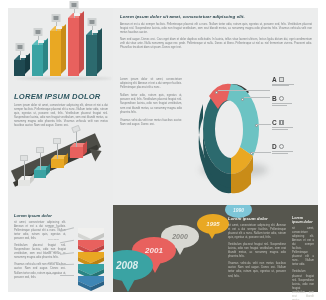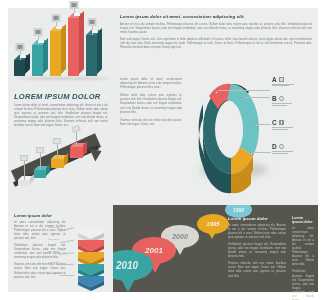--- a/index.html
+++ b/index.html
@@ -371,21 +371,21 @@
       <span>2000</span>
     </div>
     <div class="bub-tail" style="left:62px; top:41px; border-left:5px solid transparent; border-right:5px solid transparent; border-top:9px solid #d8d8d2;"></div>
 
     <div class="bub" style="left:19px; top:32px; width:44px; height:27px; background:#e8615e; font-size:8px;">
       <span>2001</span>
     </div>
     <div class="bub-tail" style="left:36px; top:57px; border-left:6px solid transparent; border-right:6px solid transparent; border-top:11px solid #e8615e;"></div>
 
     <div class="bub" style="left:-12px; top:45px; width:52px; height:31px; background:#3aa3a3; font-size:10px;">
-      <span>2010</span>
+      <span>2008</span>
     </div>
     <div class="bub-tail" style="left:8px; top:74px; border-left:7px solid transparent; border-right:7px solid transparent; border-top:13px solid #3aa3a3;"></div>
   </div>
 
   <div class="col-dark">
     <div class="h-dark">Lorem ipsum dolor</div>
     <div class="body-txt-dark" style="margin-top:2.5px;">sit amet, consectetuer adipiscing elit. Aenean et est a dui semper facilisis. Pellentesque placerat elit a nunc. Nullam tortor odio, rutrum quis, egestas ut, posuere sed, felis.</div>
     <div class="body-txt-dark" style="margin-top:3px;">Vestibulum placerat feugiat nisl. Suspendisse lacinia, odio non feugiat vestibulum, sem erat blandit metus, ac nonummy magna odio pharetra felis.</div>
     <div class="body-txt-dark" style="margin-top:3px;">Vivamus vehicula velit non metus faucibus auctor. Nam sed augue. Donec orci. Nullam tortor odio, rutrum quis, egestas ut, posuere sed, felis.</div>
   </div>

